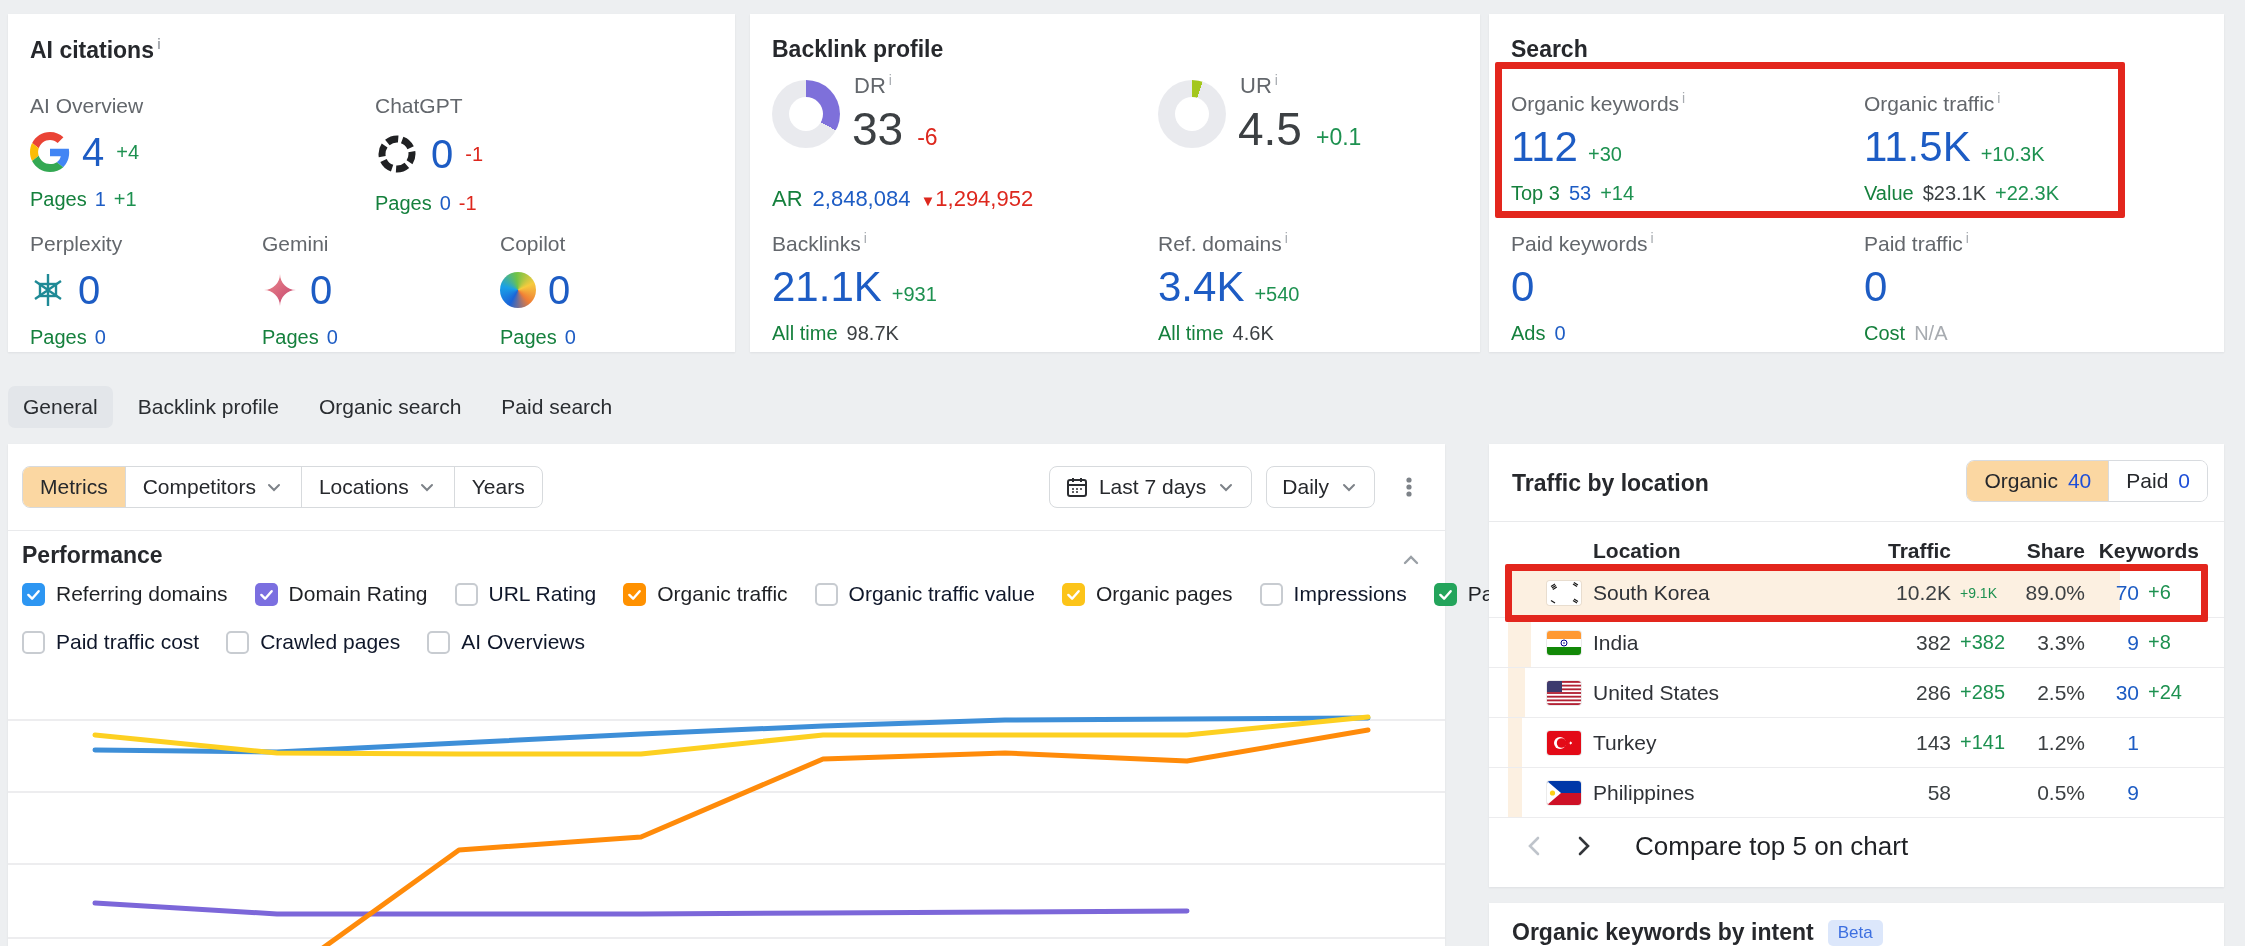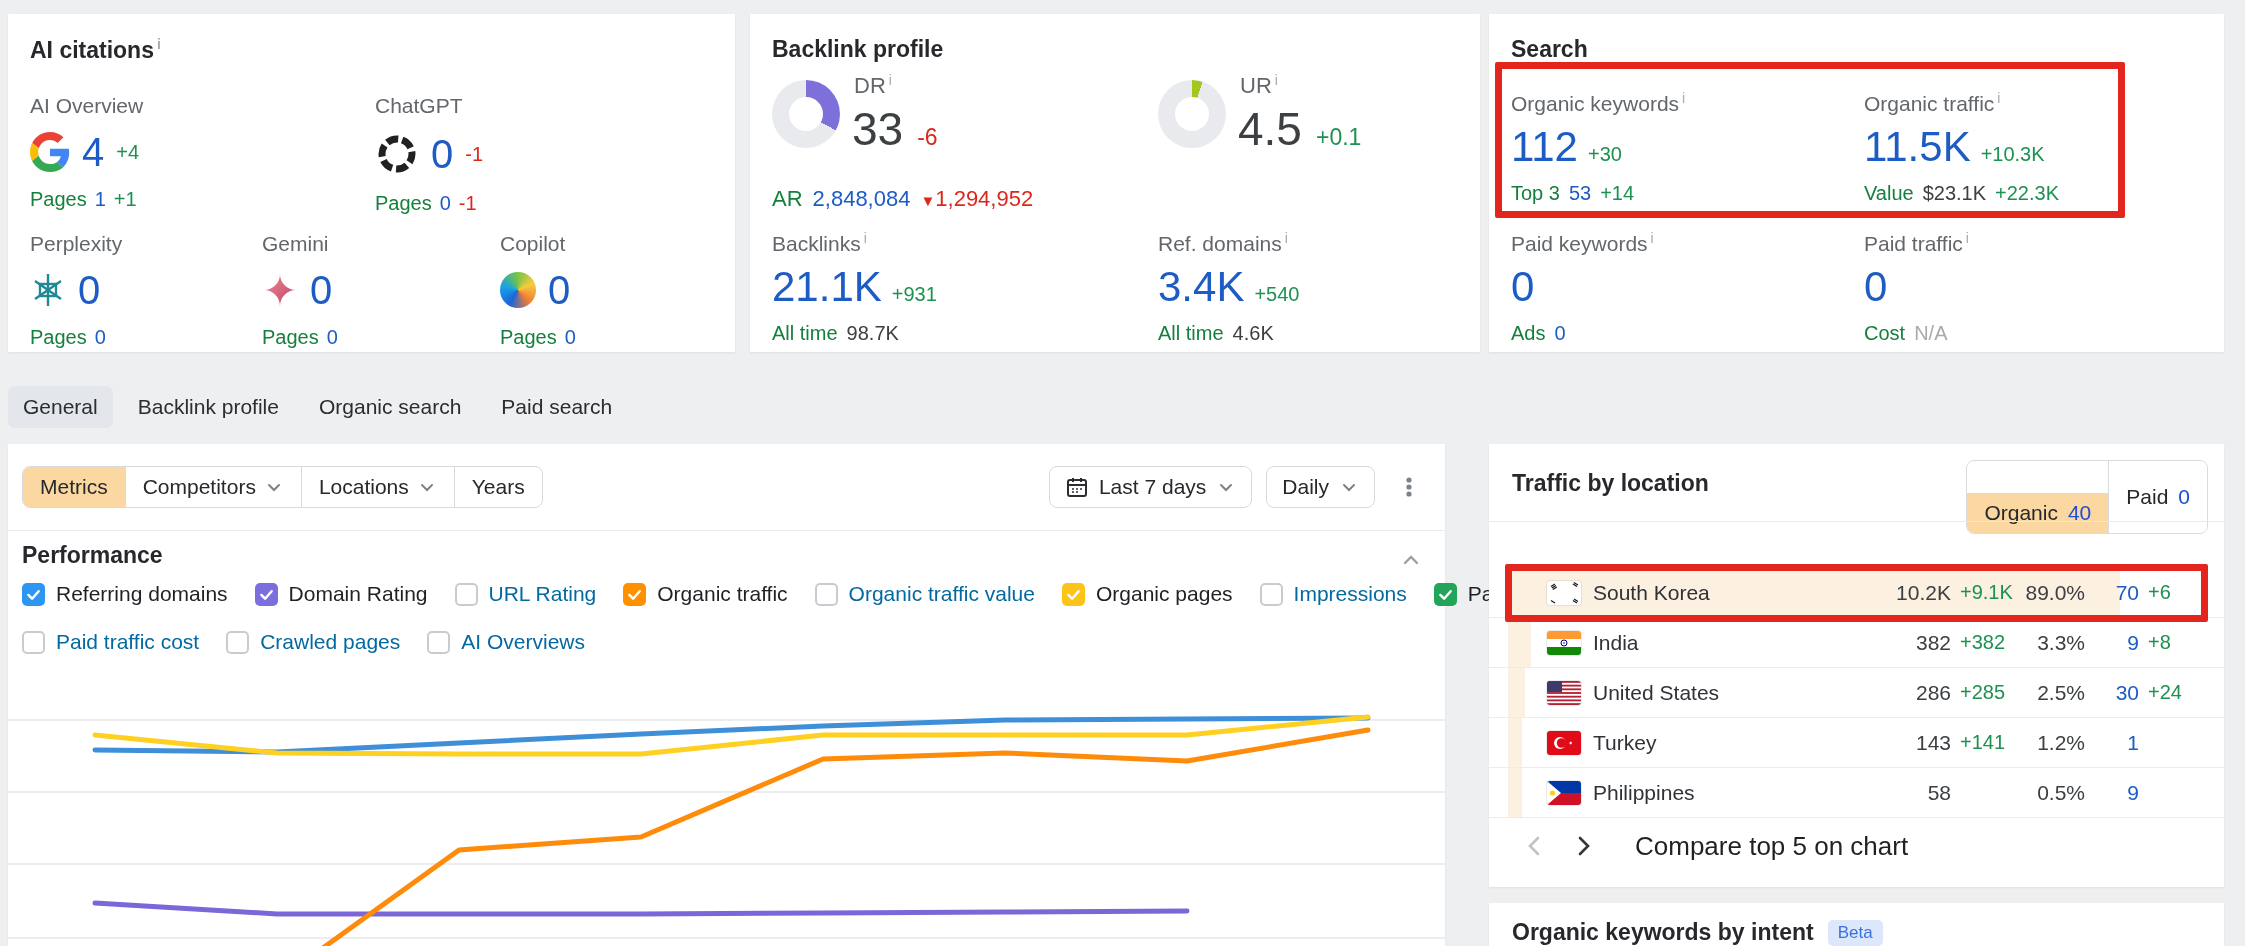--- a/index.html
+++ b/index.html
@@ -58,28 +58,28 @@
   
   #perf-title { position:absolute; left:14px; top:98px; }
   #collapse { position:absolute; right:22px; top:104px; cursor:pointer; }
   .cb-row { position:absolute; left:14px; display:flex; gap:27px; align-items:center; white-space:nowrap; }
   #cb-row1 { top:138px; } #cb-row2 { top:186px; }
   .metric { display:flex; align-items:center; gap:11px; cursor:pointer; }
   .cb { width:23px; height:23px; border-radius:5px; border:2px solid #c8ccd1; background:#fff; display:flex; align-items:center; justify-content:center; }
   .cb.on { border:none; }
   .cb svg { display:block; }
   .metric span.t { font-size:21px; color:#1f2125; }
-  .metric.off span.t { color:#0369a1; }
+  .metric.off span.t { color:#0f172a; }
   #chart-svg { position:absolute; left:0; top:212px; }
 
   
   #traffic-title { position:absolute; left:23px; top:26px; }
   #toggle { position:absolute; right:16px; top:16px; display:flex; border:1px solid #d8dbdf; border-radius:8px; overflow:hidden; }
   .tg { display:flex; gap:10px; align-items:center; font-size:21px; color:#26282c; padding:8px 17px; cursor:pointer; background:#fff; }
-  .tg.active { background:#fbd7a2;margin-top:32px; }
+  .tg.active { background:#fbd7a2; }
   .tg .cnt { color:#1d4ed8; }
   .tg + .tg { border-left:1px solid #d8dbdf; }
   #tdivider { position:absolute; left:0; right:0; top:77px; border-top:1px solid #e9eaec; }
   .trow, #thead { display:grid; grid-template-columns:46px 1fr 90px 60px 74px 54px 60px; align-items:center; padding:0 25px 0 58px; }
   #thead { position:absolute; left:0; right:0; top:90px; height:34px; font-size:21px; font-weight:700; color:#26282c; }
   #tbl-rows { position:absolute; left:0; right:0; top:124px; }
   .trow { position:relative; height:50px; border-bottom:1px solid #ececee; font-size:21px; color:#2f3237; cursor:pointer; }
   .trow .bar { position:absolute; left:19px; top:0; bottom:0; background:#fcf0e1; }
   .trow > div { position:relative; }
   .ra { text-align:right; } .dl { padding-left:9px; }
@@ -461,37 +461,45 @@
           <span>Organic</span>
           <span class="cnt">40</span>
         </div>
         <div class="tg">
           <span>Paid</span>
           <span class="cnt">0</span>
         </div>
       </div>
     <div id="tdivider"></div>
 
+    <div id="thead">
+      <div></div>
+      <div>Location</div>
+      <div class="ra">Traffic</div>
+      <div></div>
+      <div class="ra">Share</div>
+      <div class="ra" style="grid-column:6/8;">Keywords</div>
+    </div>
     <div id="tbl-rows">
         <div class="trow">
           <span class="bar" style="width:612px"></span>
     <div>
             <svg class="flag" viewBox="0 0 34 24">
               <rect width="34" height="24" fill="#fff"></rect>
               <path d="M17 6a6 6 0 0 1 0 12 6 6 0 0 0 0-12z" fill="#0047a0"></path>
               <path d="M17 6a6 6 0 0 0 0 12 6 6 0 0 1 0-12z" fill="#cd2e3a"></path>
               <g stroke="#1b1b1b" stroke-width="1.3">
                 <path d="M4 4.5l4 -2.5M4.9 6l4-2.5M5.8 7.5l4-2.5M26 2l4 2.5M26.9.5l4 2.5" transform="translate(0,1)"></path>
                 <path d="M26 19.5l4 2.5M27 18l4 2.5M4 19.5l4 2.5"></path>
               </g>
             </svg>
           </div>
     <div>South Korea</div>
     <div class="ra d">10.2K</div>
-    <div class="dl up" style="font-size:20px">+9.1K</div>
+    <div class="dl up" style="font-size:14px">+9.1K</div>
     <div class="ra d">89.0%</div>
     <div class="ra kw">70</div>
     <div class="dl up" style="font-size:20px">+6</div>
         </div>
         <div class="trow">
           <span class="bar" style="width:22.69213483146067px"></span>
     <div>
             <svg class="flag" viewBox="0 0 34 24">
               <rect width="34" height="8" fill="#f93"></rect>
               <rect y="8" width="34" height="8" fill="#fff"></rect>

